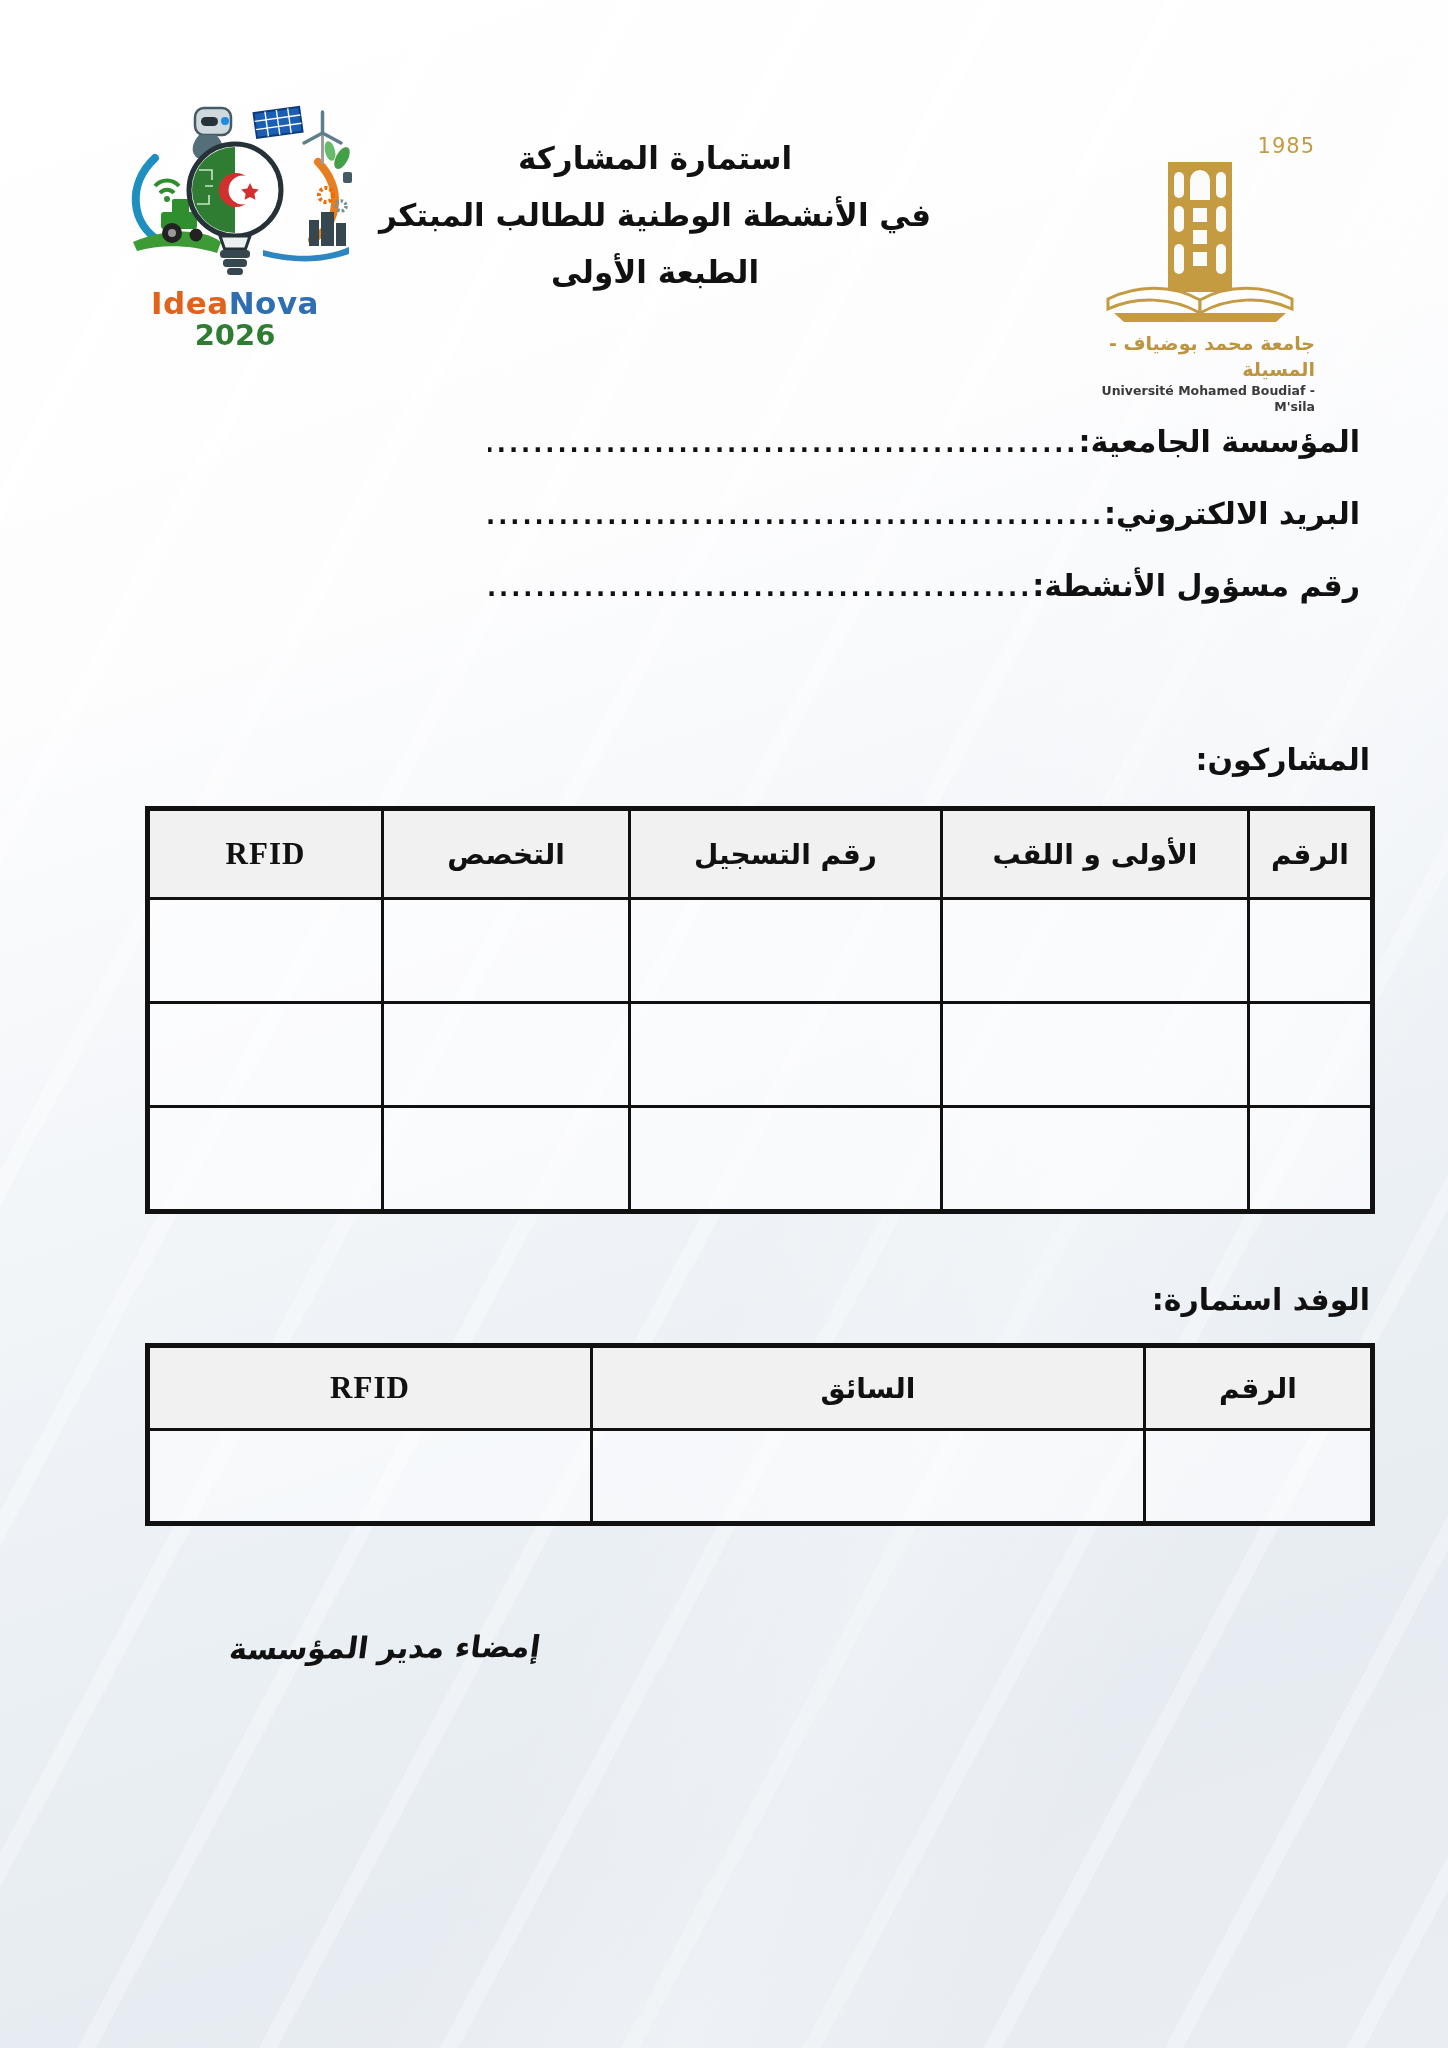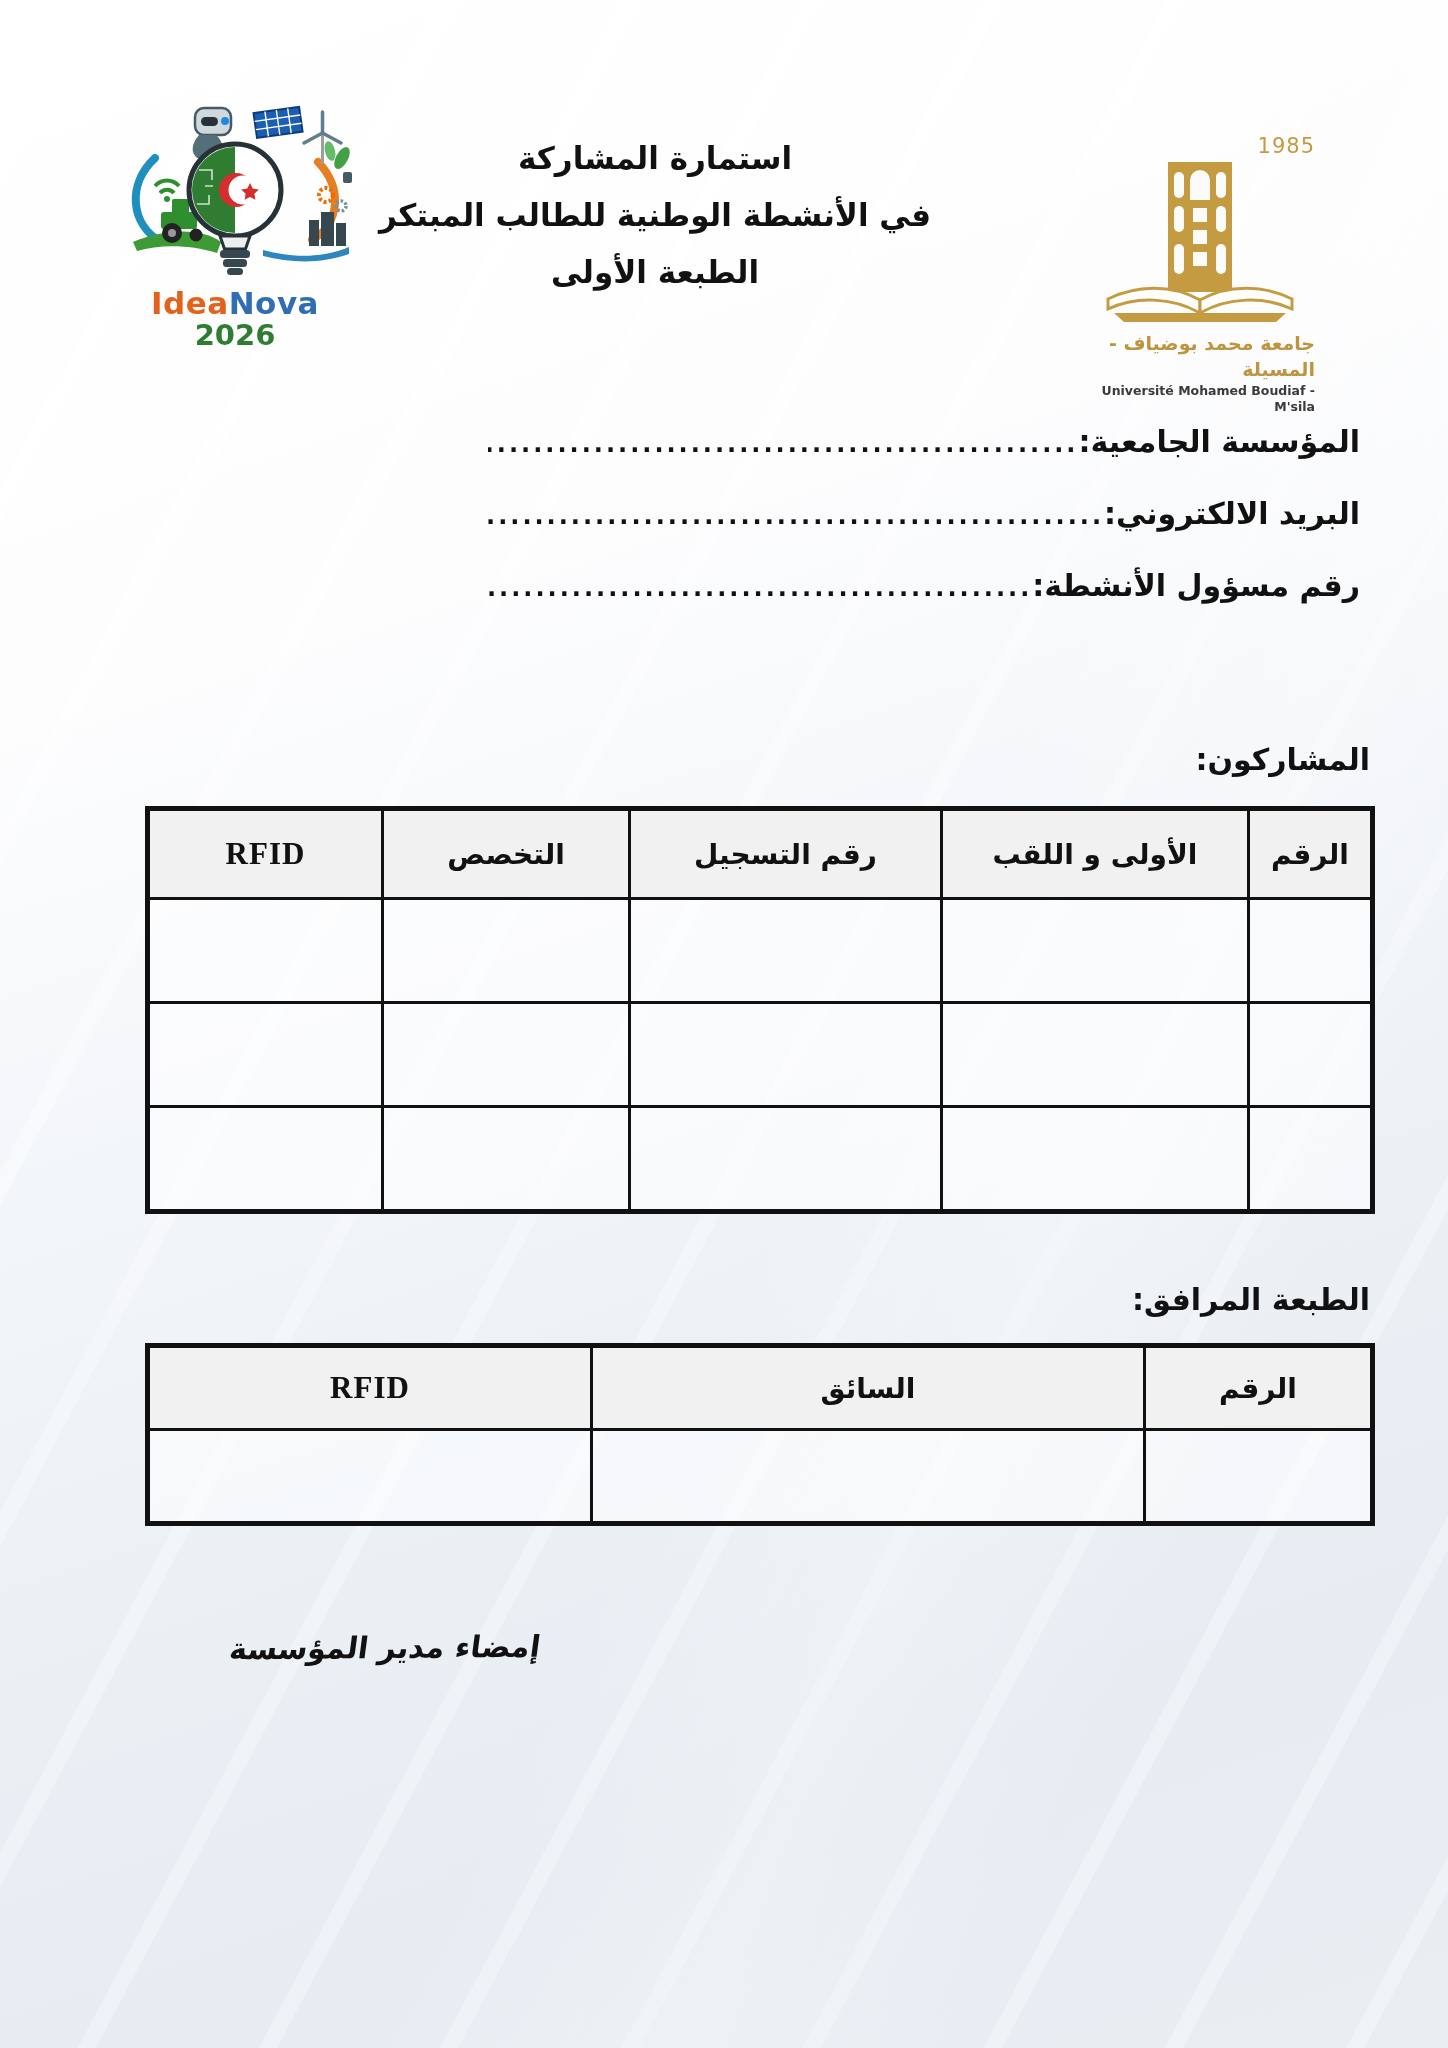--- a/index.html
+++ b/index.html
@@ -221,21 +221,21 @@
       <tr>
         <td></td>
           <td></td>
           <td></td>
           <td></td>
           <td></td>
       </tr>
     </tbody>
   </table>
 
-  <div class="section-heading" id="delegation-heading">الطبعة المرافق:</div>
+  <div class="section-heading" id="delegation-heading">الوفد استمارة:</div>
   <table id="delegation-table">
     <colgroup>
         <col class="c-num">
         <col class="c-driver">
         <col class="c-rfid">
       </colgroup>
     <thead>
       <tr>
         <th>الرقم</th>
         <th>السائق</th>

